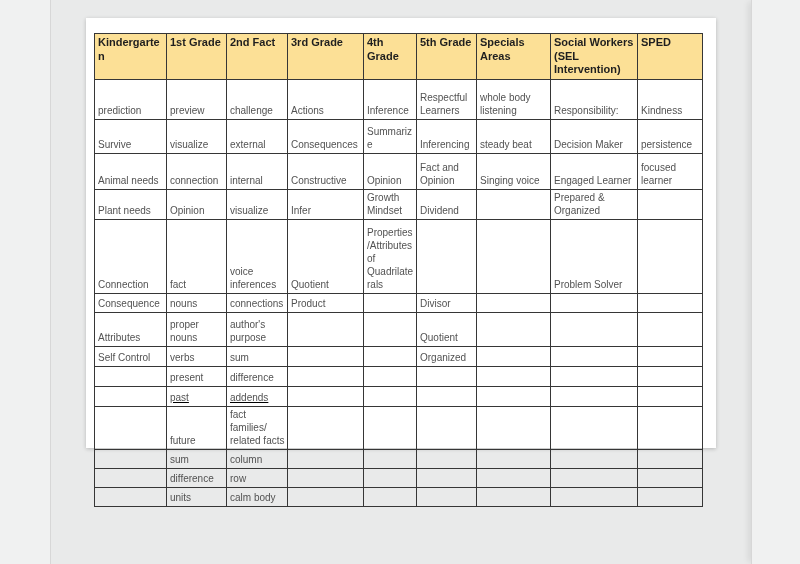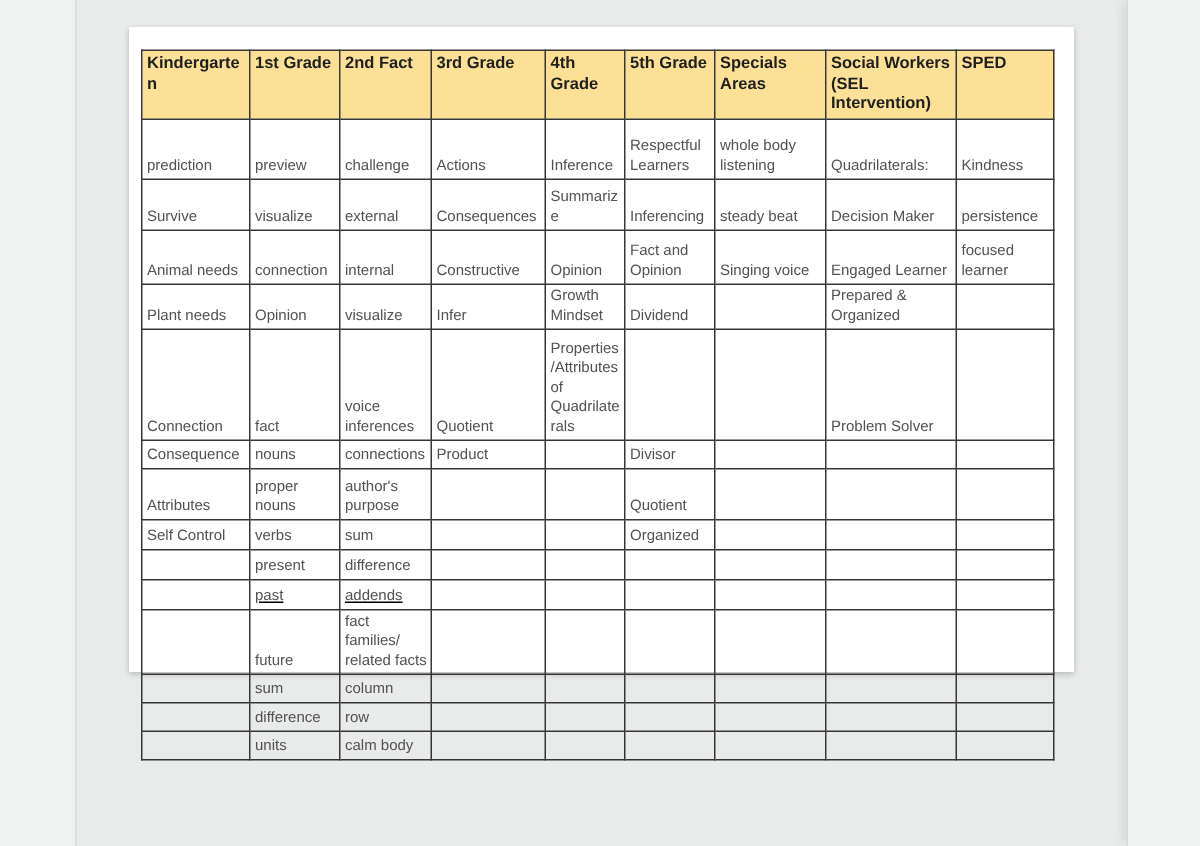--- a/index.html
+++ b/index.html
@@ -77,21 +77,21 @@
     </thead>
     <tbody>
         <tr style="height: 40px;">
           <td>prediction</td>
           <td>preview</td>
           <td>challenge</td>
           <td>Actions</td>
           <td>Inference</td>
           <td>Respectful Learners</td>
           <td>whole body listening</td>
-          <td>Quadrilaterals:</td>
+          <td>Responsibility:</td>
           <td>Kindness</td>
         </tr>
         <tr style="height: 34px;">
           <td>Survive</td>
           <td>visualize</td>
           <td>external</td>
           <td>Consequences</td>
           <td>Summarize</td>
           <td>Inferencing</td>
           <td>steady beat</td>

